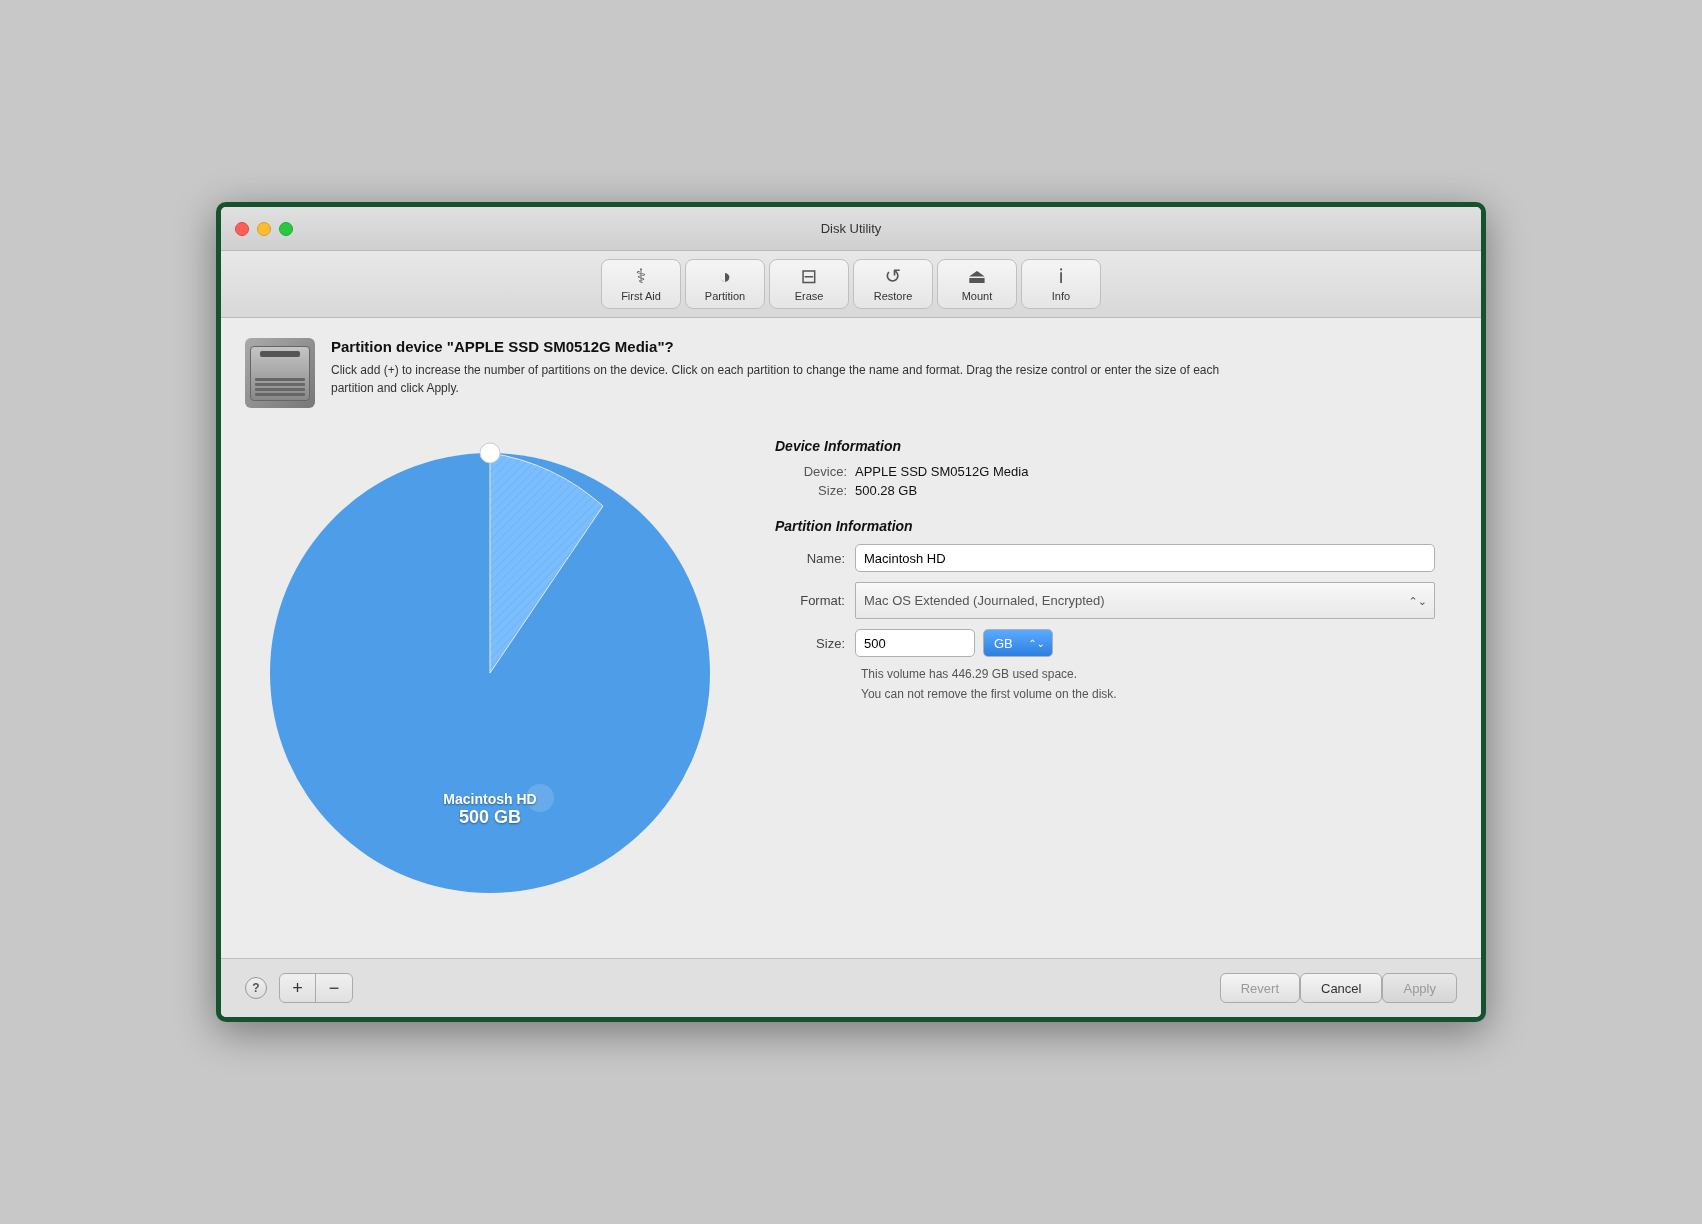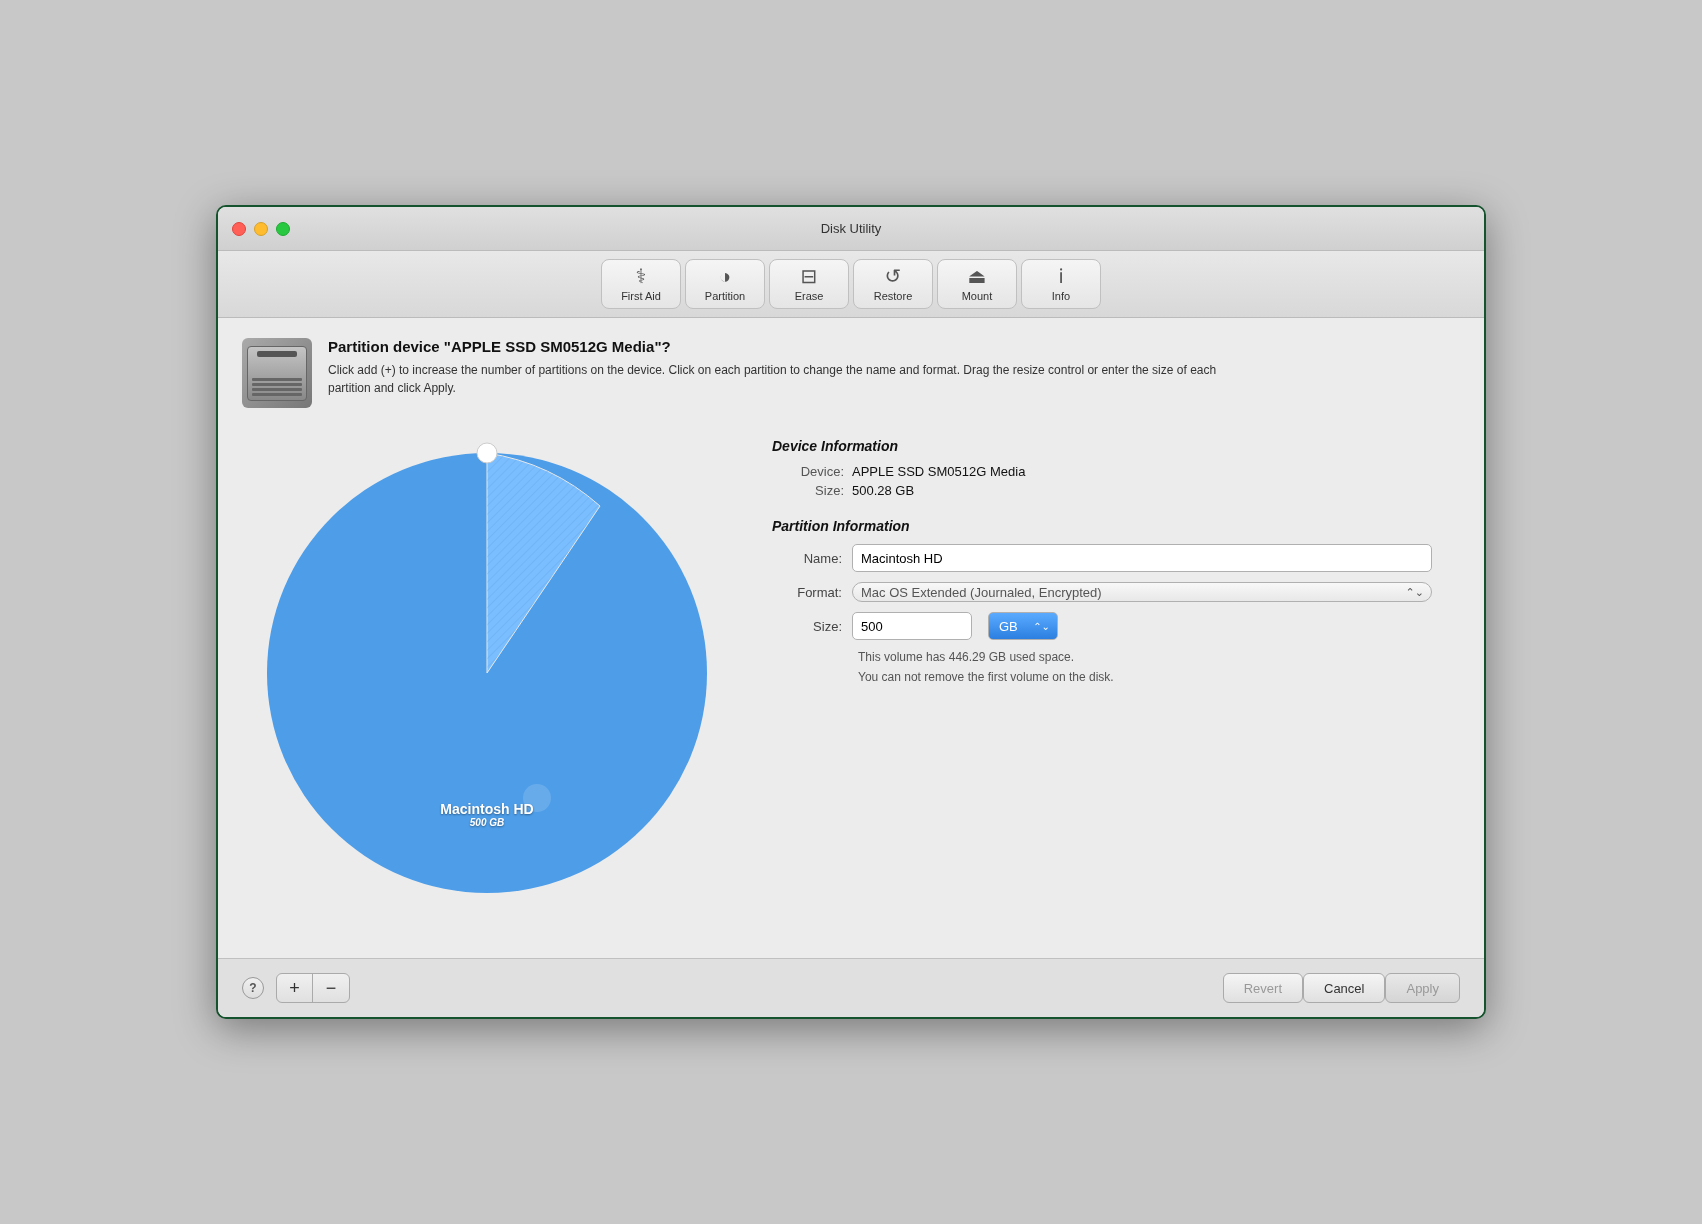--- a/index.html
+++ b/index.html
@@ -10,21 +10,21 @@
       justify-content: center;
       align-items: center;
       min-height: 100vh;
     }
     .window {
       width: 1270px;
       background: #ececec;
       border-radius: 10px;
       box-shadow: 0 10px 40px rgba(0,0,0,0.4);
       overflow: hidden;
-      border: 2px solid #14532d;
+      border: 5px solid #14532d;
     }
     .titlebar {
       background: linear-gradient(to bottom, #e0e0e0, #d0d0d0);
       height: 44px;
       display: flex;
       align-items: center;
       justify-content: center;
       position: relative;
       border-bottom: 1px solid #bbb;
     }
@@ -168,21 +168,21 @@
       left: 50%;
       transform: translateX(-50%);
       text-align: center;
       color: white;
       font-size: 13px;
       font-weight: 600;
       text-shadow: 0 1px 2px rgba(0,0,0,0.4);
       pointer-events: none;
     }
     .pie-label-name { font-size: 14px; }
-    .pie-label-size { font-size: 10px; font-style: italic; }
+    .pie-label-size { font-size: 18px; }
     .info-area {
       flex: 1;
       padding-top: 10px;
     }
     .info-section-title {
       font-size: 14px;
       font-weight: 700;
       color: #111;
       margin-bottom: 10px;
       font-style: italic;
@@ -233,44 +233,44 @@
       outline: none;
       max-width: 580px;
     }
     .form-select-container {
       flex: 1;
       max-width: 580px;
       position: relative;
     }
     .form-select {
       width: 100%;
-      height: 20px;
+      height: 37px;
       border: 1px solid #b0b0b0;
-      border-radius: 10px;
+      border-radius: 2px;
       padding: 0 30px 0 8px;
       font-size: 13px;
       background: linear-gradient(to bottom, #f8f8f8, #e8e8e8);
       color: #555;
       appearance: none;
       outline: none;
       cursor: pointer;
     }
     .select-arrow {
       position: absolute;
       right: 8px;
       top: 50%;
       transform: translateY(-50%);
       pointer-events: none;
       color: #555;
       font-size: 11px;
     }
     .size-row {
       display: flex;
       align-items: flex-end;
-      gap: 16px;
+      gap: 8px;
     }
     .size-input {
       width: 120px;
       height: 28px;
       border: 1px solid #b0b0b0;
       border-radius: 5px;
       padding: 0 8px;
       font-size: 13px;
       background: white;
       outline: none;

